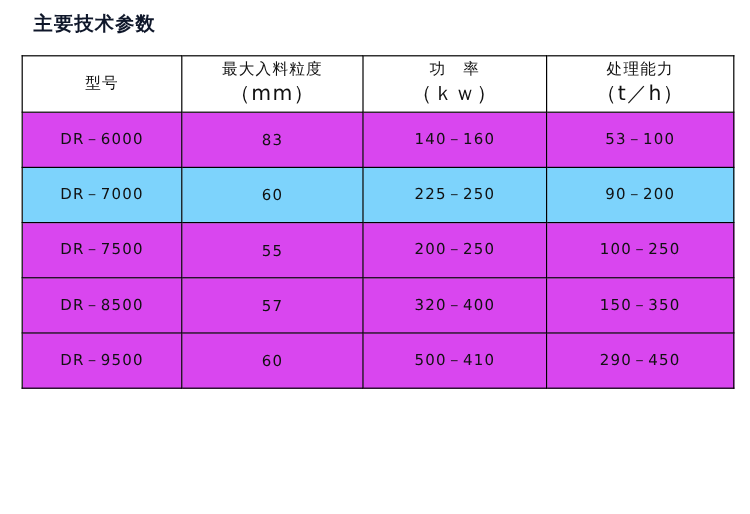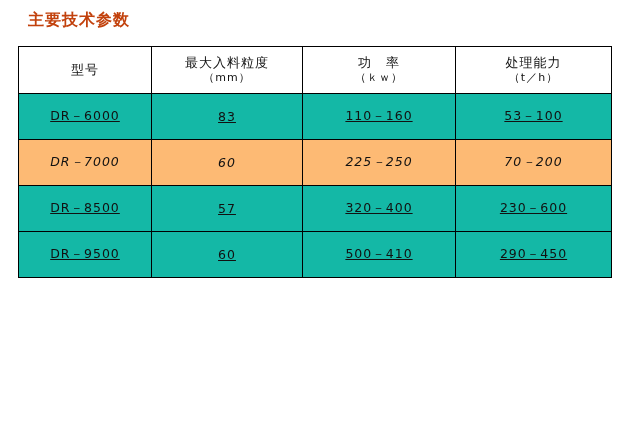--- a/index.html
+++ b/index.html
@@ -19,21 +19,21 @@
     height: 428px;
     box-sizing: border-box;
     padding: 0;
   }
   .title {
     position: absolute;
     left: 28px;
     top: 10px;
     font-size: 16px;
     font-weight: bold;
-    color: #c2410c;
+    color: #0f172a;
     letter-spacing: 1px;
   }
   .table-wrap {
     position: absolute;
     left: 18px;
     top: 46px;
     width: 589px;
   }
   table.spec {
     border-collapse: collapse;
@@ -54,34 +54,32 @@
     background: #ffffff;
     font-weight: normal;
     font-size: 13px;
     line-height: 1.35;
   }
   table.spec tbody td {
     height: 45px;
     font-weight: normal;
   }
   tr.alt td {
-    background: #fdba74;
-    font-style: italic;
+    background: #7dd3fc;
   }
   tr.plain td {
-    background: #14b8a6;
-    text-decoration: underline;
+    background: #d946ef;
   }
   .col0 { width: 132px; }
   .col1 { width: 150px; }
   .col2 { width: 152px; }
   .col3 { width: 155px; }
   .hdr-line2 {
     display: block;
-    font-size: 11px;
+    font-size: 17px;
   }
 </style>
 </head>
 <body>
 
 <div class="page">
 
   <div class="title">主要技术参数</div>
 
   <div class="table-wrap">
@@ -103,34 +101,40 @@
           <th class="col3">
             <span>处理能力</span>
             <span class="hdr-line2">（t／h）</span>
           </th>
         </tr>
       </thead>
       <tbody>
         <tr class="plain">
           <td class="col0">DR－6000</td>
           <td class="col1">83</td>
-          <td class="col2">110－160</td>
+          <td class="col2">140－160</td>
           <td class="col3">53－100</td>
         </tr>
         <tr class="alt">
           <td class="col0">DR－7000</td>
           <td class="col1">60</td>
           <td class="col2">225－250</td>
-          <td class="col3">70－200</td>
+          <td class="col3">90－200</td>
+        </tr>
+        <tr class="plain">
+          <td class="col0">DR－7500</td>
+          <td class="col1">55</td>
+          <td class="col2">200－250</td>
+          <td class="col3">100－250</td>
         </tr>
         <tr class="plain">
           <td class="col0">DR－8500</td>
           <td class="col1">57</td>
           <td class="col2">320－400</td>
-          <td class="col3">230－600</td>
+          <td class="col3">150－350</td>
         </tr>
         <tr class="plain">
           <td class="col0">DR－9500</td>
           <td class="col1">60</td>
           <td class="col2">500－410</td>
           <td class="col3">290－450</td>
         </tr>
       </tbody>
     </table>
   </div>

